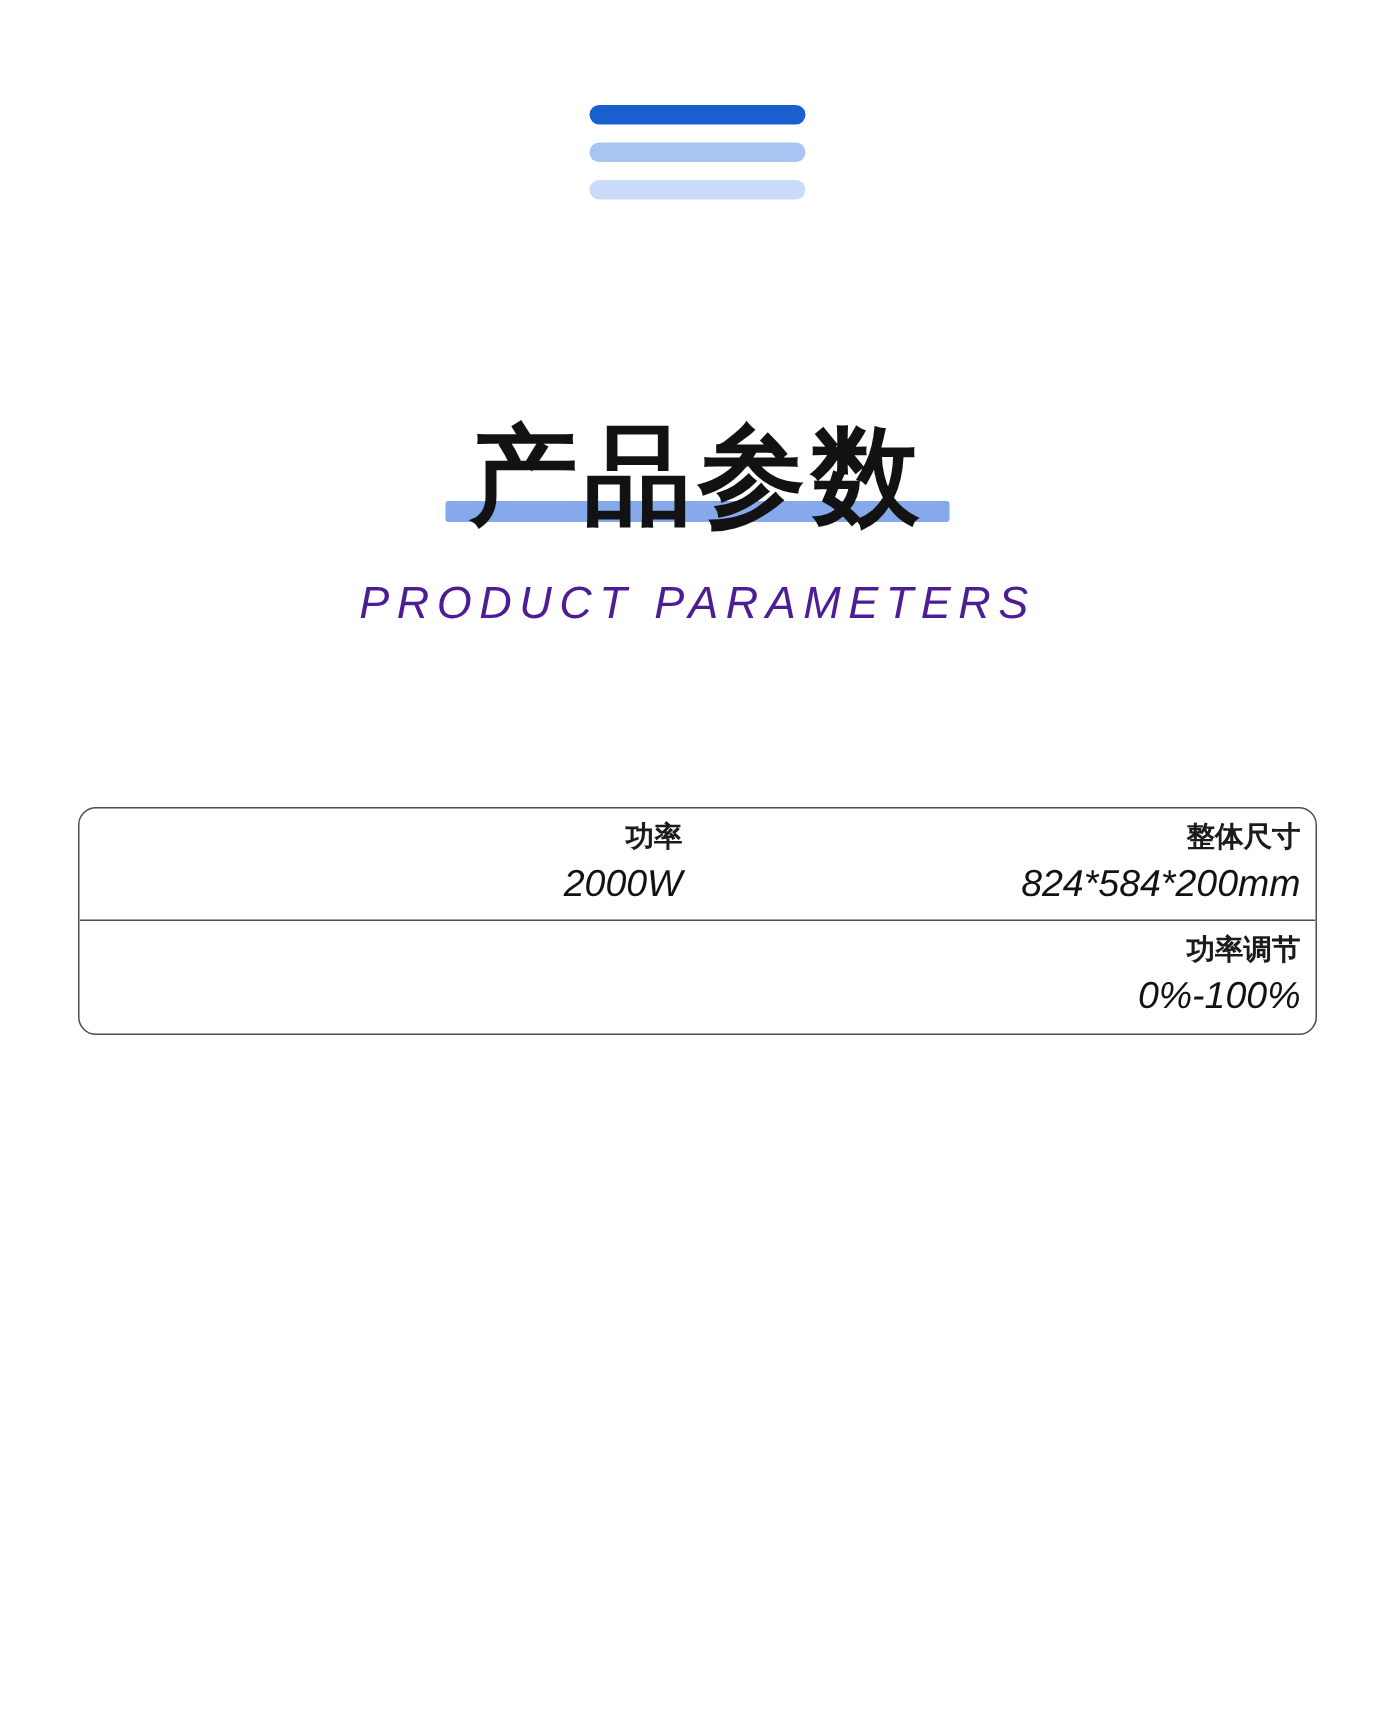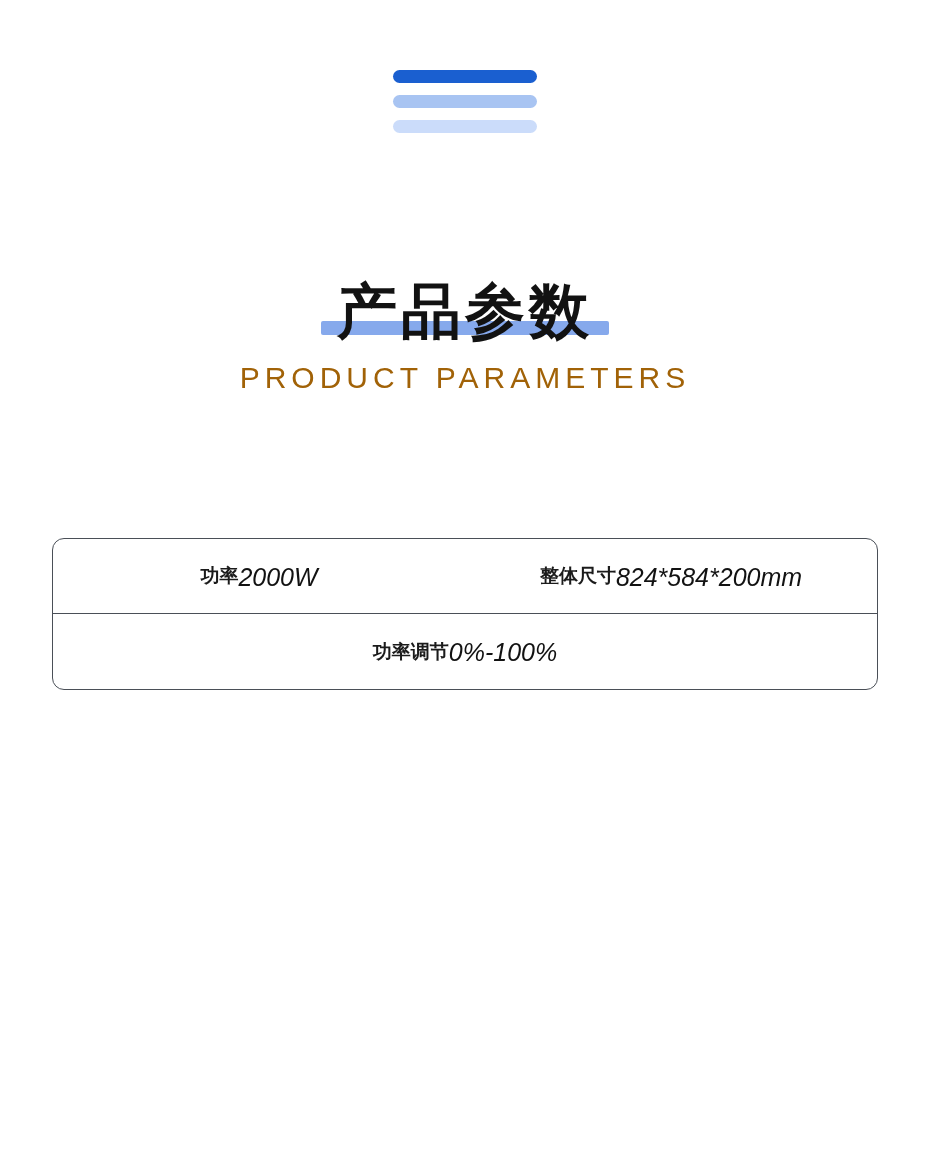--- a/index.html
+++ b/index.html
@@ -56,33 +56,34 @@
     right: 0;
     bottom: 8px;
     height: 14px;
     background: #86a9ec;
     border-radius: 2px;
     z-index: 0;
   }
   .title-cn {
     position: relative;
     z-index: 1;
-    font-size: 60px;
+    font-size: 72px;
     line-height: 1.05;
     font-weight: 700;
     letter-spacing: 4px;
     color: #121212;
     font-family: "DejaVu Sans", "Liberation Sans", sans-serif;
   }
   .title-en {
-    margin-top: 18px;
+    margin-top: 30px;
     font-size: 30px;
     letter-spacing: 5px;
-    color: #a16207;
+    color: #4c1d95;
     font-weight: 400;
+    font-style: italic;
   }
 
   
   .table {
     position: absolute;
     top: 538px;
     left: 52px;
     width: 826px;
     border: 1px solid #4a4f57;
     border-radius: 12px;
@@ -91,22 +92,22 @@
   }
   .row {
     display: flex;
     border-bottom: 1px solid #4a4f57;
     height: 75px;
   }
   .row:last-child { border-bottom: none; }
   .cell {
     flex: 1 1 50%;
     display: flex;
-    flex-direction: row;
-    align-items: center;
+    flex-direction: column;
+    align-items: flex-end;
     justify-content: center;
     padding: 6px 10px;
   }
   .cell-label {
     font-size: 19px;
     color: #1b1b1b;
     font-weight: 700;
     line-height: 1.25;
   }
   .cell-value {

